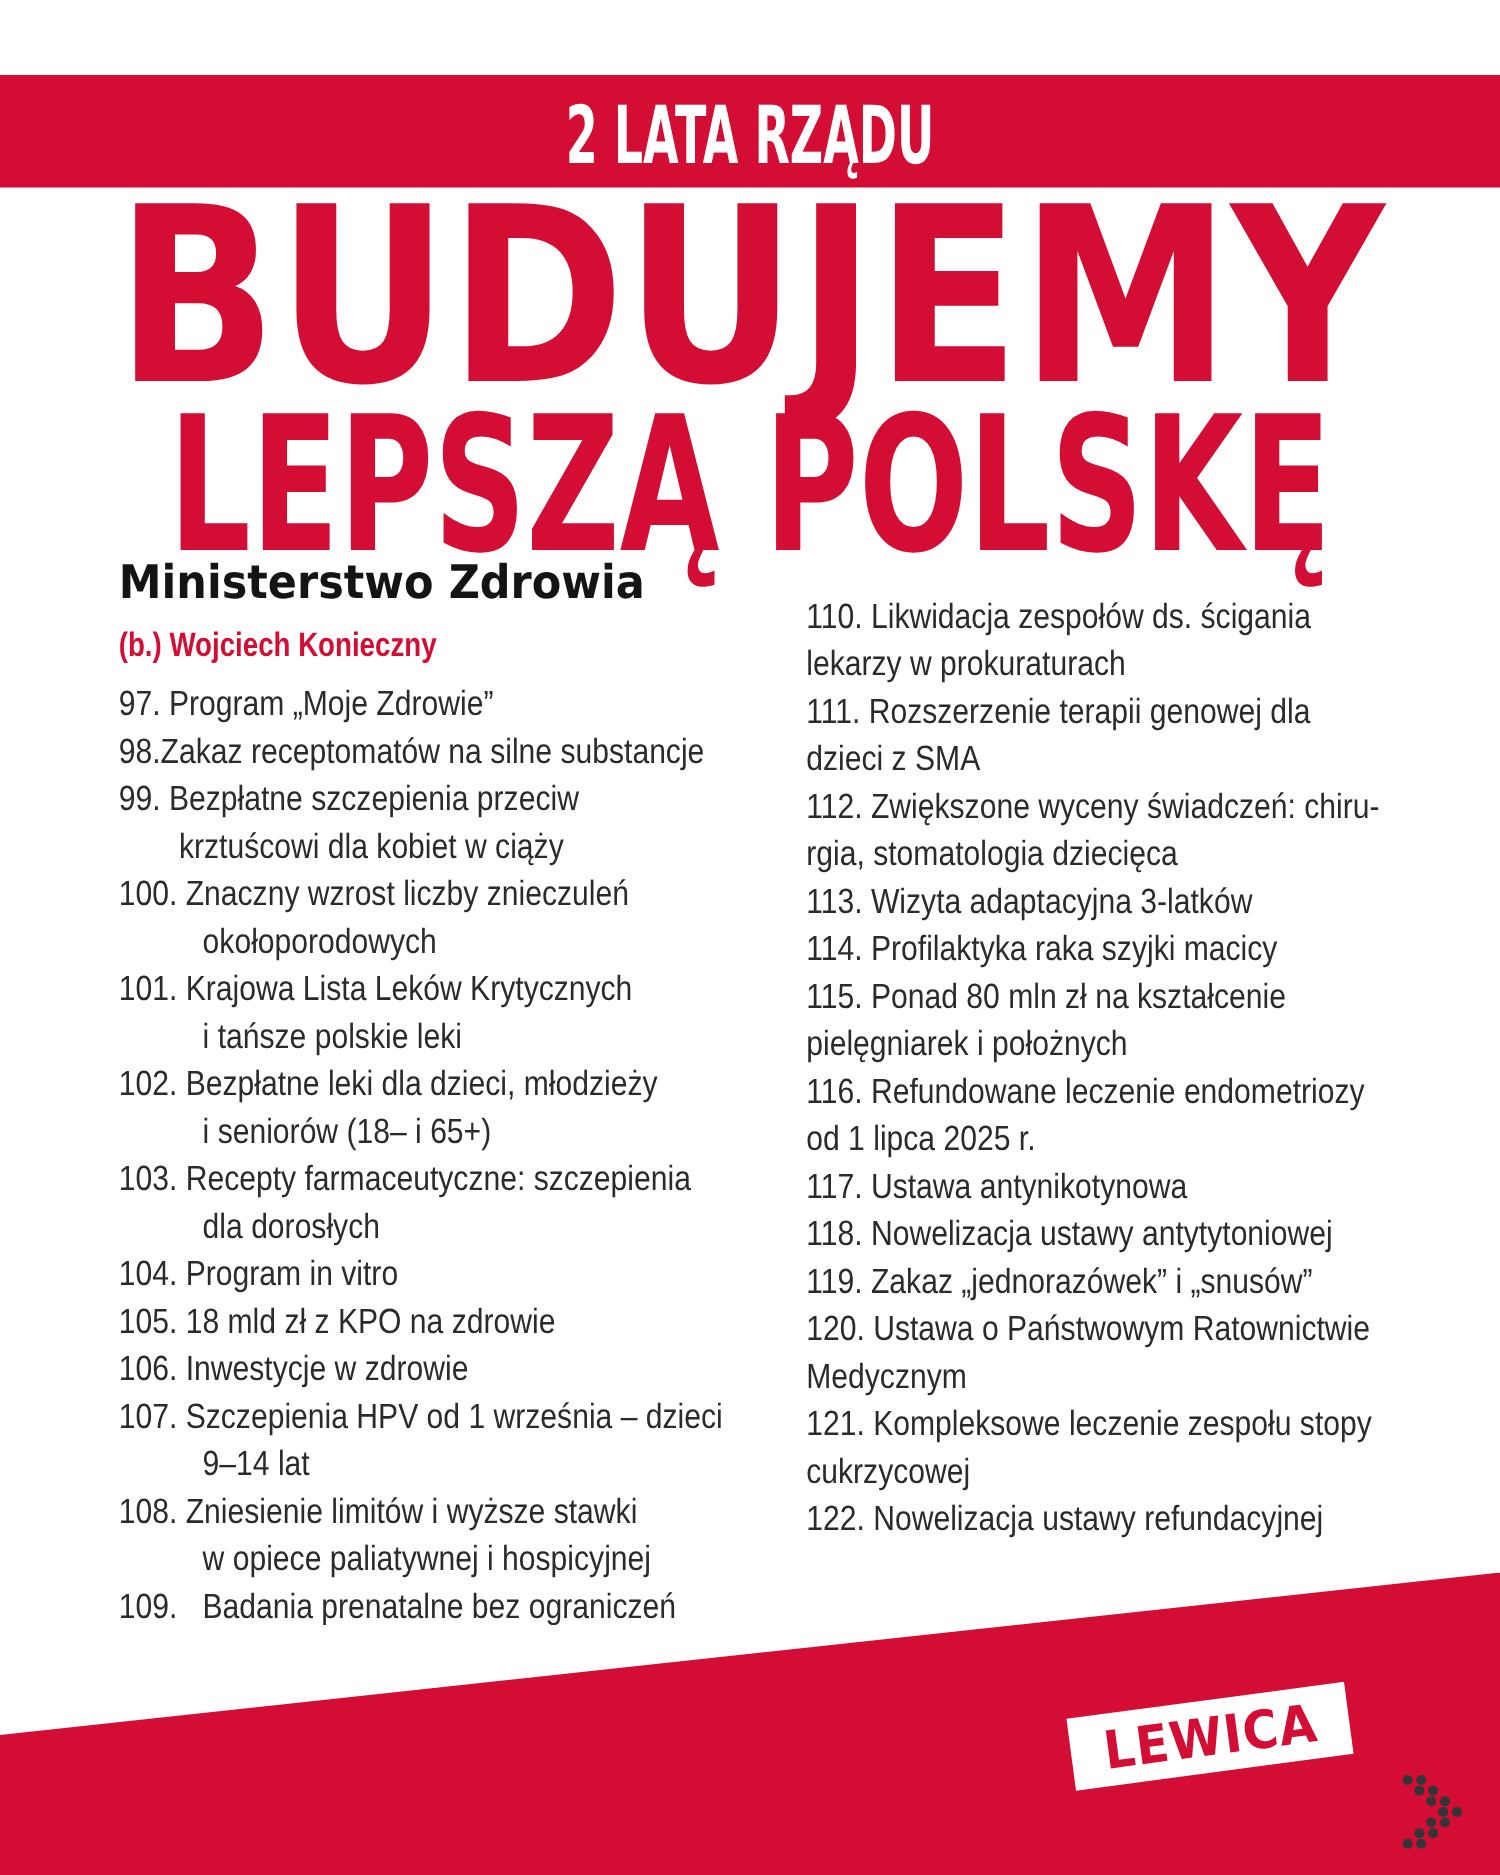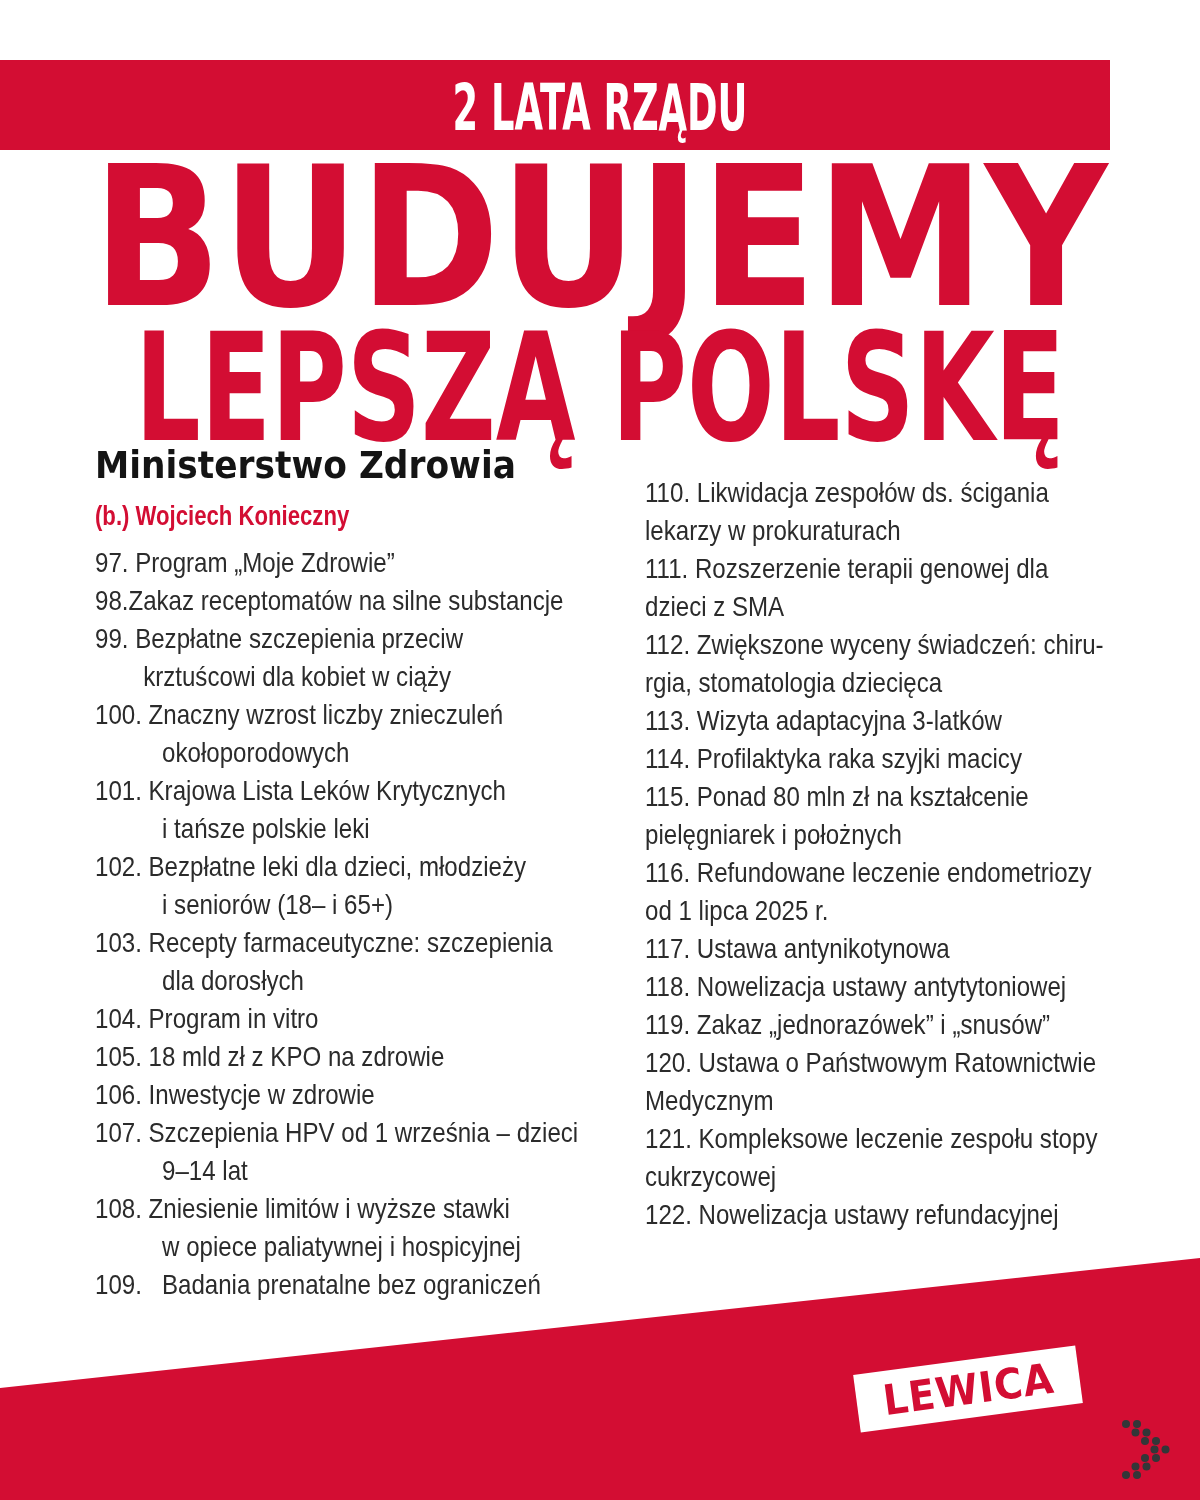--- a/index.html
+++ b/index.html
@@ -3,21 +3,21 @@
 <meta charset="utf-8">
 <style>
   html,body{margin:0;padding:0;background:#e8e8e8;}
   #poster{
     position:relative;width:1200px;height:1500px;margin:0 auto;
     background:#ffffff;overflow:hidden;
     font-family:"Liberation Sans",sans-serif;
     --red:#d30d33;--ink:#2b2b2b;--dot:#333638;
   }
   .banner{
-    position:absolute;left:0;top:60px;width:1110px;height:90px;
+    position:absolute;left:0;top:60px;width:1200px;height:90px;
     background:var(--red);
   }
   .banner svg{display:block}
   .title-svg{position:absolute;left:0;top:150px;pointer-events:none}
   .ministry{
     position:absolute;left:95px;top:444px;
     font-family:"DejaVu Sans","Liberation Sans",sans-serif;
     font-weight:bold;font-size:37px;color:#141414;
     transform:scaleX(.93);transform-origin:0 0;white-space:nowrap;
   }

